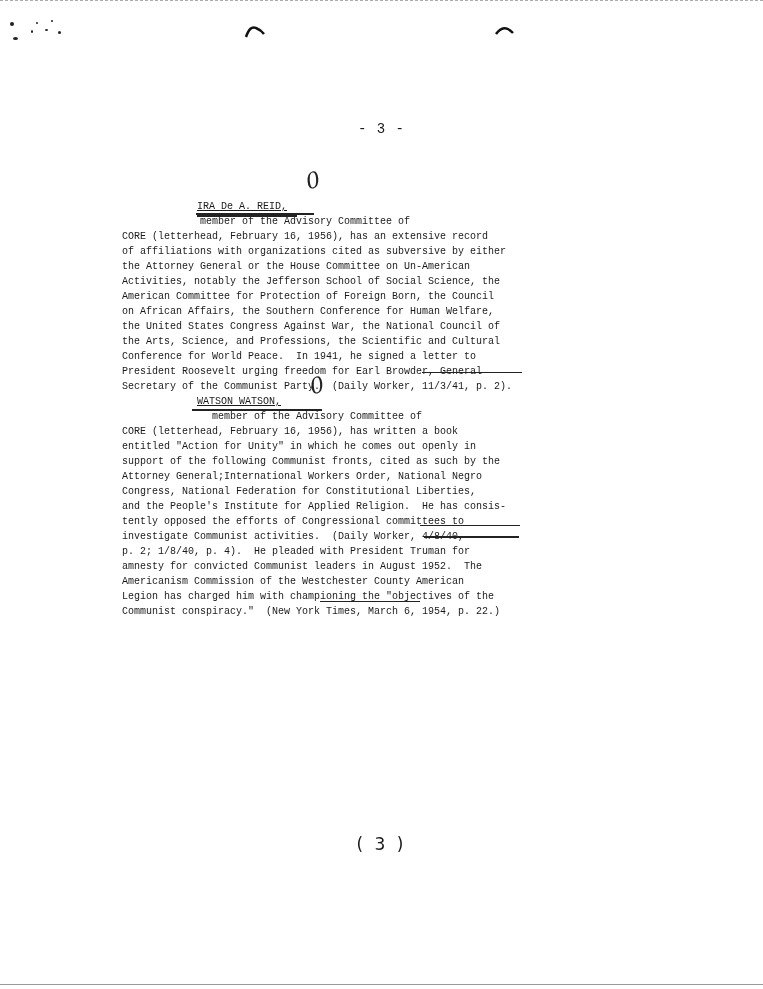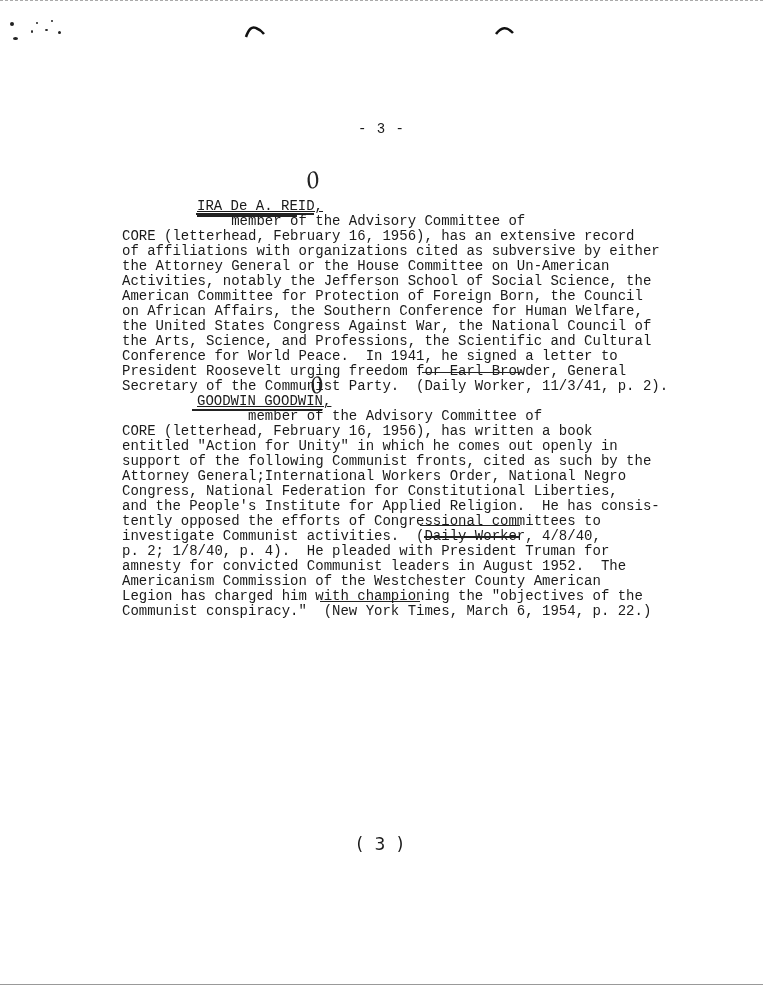--- a/index.html
+++ b/index.html
@@ -2,21 +2,21 @@
 <html><head>
 <meta charset="utf-8">
 <style>
   html, body { margin:0; padding:0; background:#ffffff; }
   body { width:763px; height:989px; position:relative; overflow:hidden; font-family:"Liberation Mono", "DejaVu Sans Mono", monospace; color:#1a1a1a; }
   .top-border { position:absolute; top:0; left:0; width:763px; height:0; border-top:1px dashed #aaa; }
   .specks { position:absolute; left:8px; top:18px; width:70px; height:24px; }
   .speck { position:absolute; background:#222; border-radius:50%; }
   .punch { position:absolute; top:24px; width:22px; height:14px; }
   .page-num { position:absolute; top:121px; left:0; width:763px; text-align:center; font-size:14px; letter-spacing:1px; }
-  .para { position:absolute; left:122px; width:540px; font-size:14px; line-height:15px; white-space:pre; }
+  .para { position:absolute; left:122px; width:540px; font-size:10px; line-height:15px; white-space:pre; }
   .u { text-decoration:underline; }
   .hand { position:absolute; font-family:"DejaVu Serif", serif; font-style:italic; font-size:22px; color:#222; }
   .strike { position:absolute; height:2px; background:#222; }
   .footer-note { position:absolute; top:834px; left:0; width:763px; text-align:center; font-family:"DejaVu Sans", sans-serif; font-size:17px; letter-spacing:3px; }
   .bottom-line { position:absolute; left:0; top:984px; width:763px; height:1px; background:#999; }
 </style>
 </head>
 <body>
 
 <div class="top-border"></div>
@@ -42,21 +42,21 @@
 
 <div class="hand" style="left:306px;top:168px;transform:rotate(-15deg);">0</div>
 <div class="para" style="top:199px;left:197px;"><span class="u">IRA De A. REID,</span></div>
 <div class="strike" style="left:196px;top:213px;width:118px;"></div>
 <div class="para" style="top:199px;">
 <div>             member of the Advisory Committee of</div><div>CORE (letterhead, February 16, 1956), has an extensive record</div><div>of affiliations with organizations cited as subversive by either</div><div>the Attorney General or the House Committee on Un-American</div><div>Activities, notably the Jefferson School of Social Science, the</div><div>American Committee for Protection of Foreign Born, the Council</div><div>on African Affairs, the Southern Conference for Human Welfare,</div><div>the United States Congress Against War, the National Council of</div><div>the Arts, Science, and Professions, the Scientific and Cultural</div><div>Conference for World Peace.  In 1941, he signed a letter to</div><div>President Roosevelt urging freedom for Earl Browder, General</div><div>Secretary of the Communist Party.  (Daily Worker, 11/3/41, p. 2).</div>
 </div>
 <div class="strike" style="left:197px;top:215px;width:100px;height:1.5px;"></div>
 
 <div class="hand" style="left:310px;top:373px;transform:rotate(-15deg);">0</div>
-<div class="para" style="top:394px;left:197px;"><span class="u">GOODWIN GOODWIN,</span></div>
+<div class="para" style="top:394px;left:197px;"><span class="u">WATSON WATSON,</span></div>
 <div class="strike" style="left:192px;top:409px;width:130px;"></div>
 <div class="para" style="top:394px;">
 <div>               member of the Advisory Committee of</div><div>CORE (letterhead, February 16, 1956), has written a book</div><div>entitled "Action for Unity" in which he comes out openly in</div><div>support of the following Communist fronts, cited as such by the</div><div>Attorney General;International Workers Order, National Negro</div><div>Congress, National Federation for Constitutional Liberties,</div><div>and the People's Institute for Applied Religion.  He has consis-</div><div>tently opposed the efforts of Congressional committees to</div><div>investigate Communist activities.  (Daily Worker, 4/8/40,</div><div>p. 2; 1/8/40, p. 4).  He pleaded with President Truman for</div><div>amnesty for convicted Communist leaders in August 1952.  The</div><div>Americanism Commission of the Westchester County American</div><div>Legion has charged him with championing the "objectives of the</div><div>Communist conspiracy."  (New York Times, March 6, 1954, p. 22.)</div>
 </div>
 <div class="strike" style="left:424px;top:536px;width:95px;height:1.5px;"></div>
 
 <div class="strike" style="left:422px;top:372px;width:100px;height:1px;"></div>
 <div class="strike" style="left:420px;top:525px;width:100px;height:1px;"></div>
 <div class="strike" style="left:320px;top:601px;width:100px;height:1px;"></div>
 

